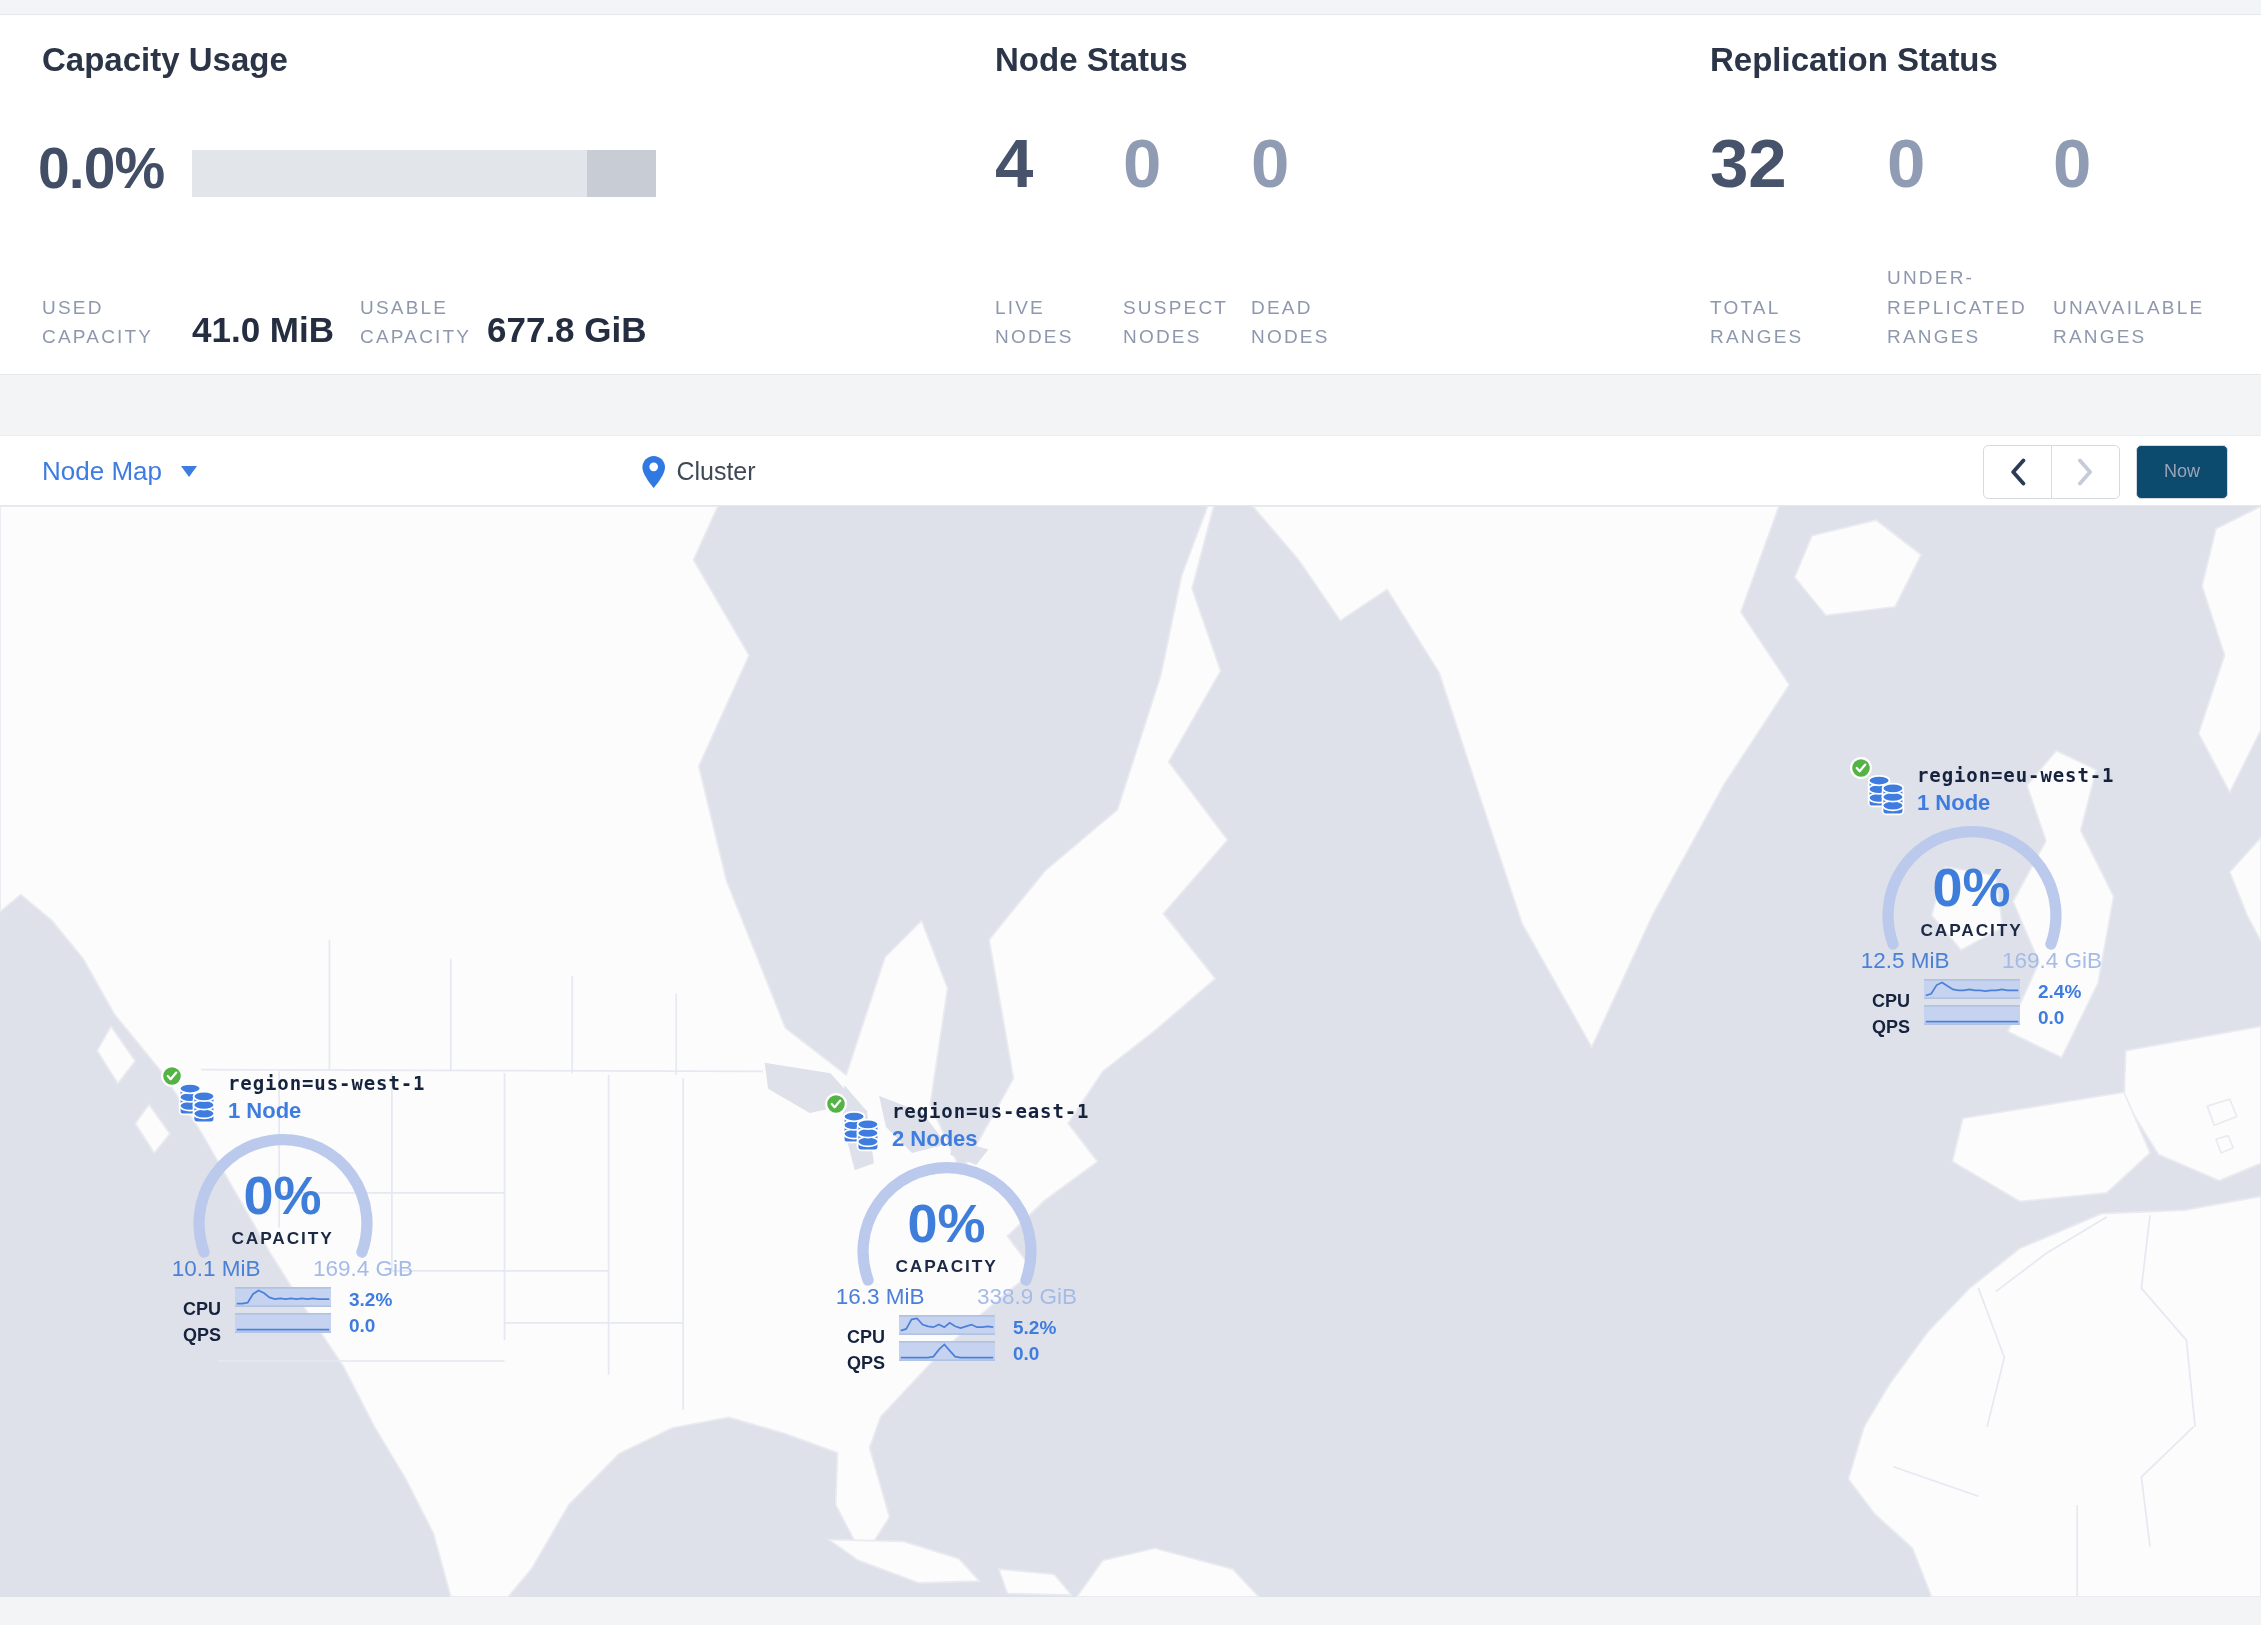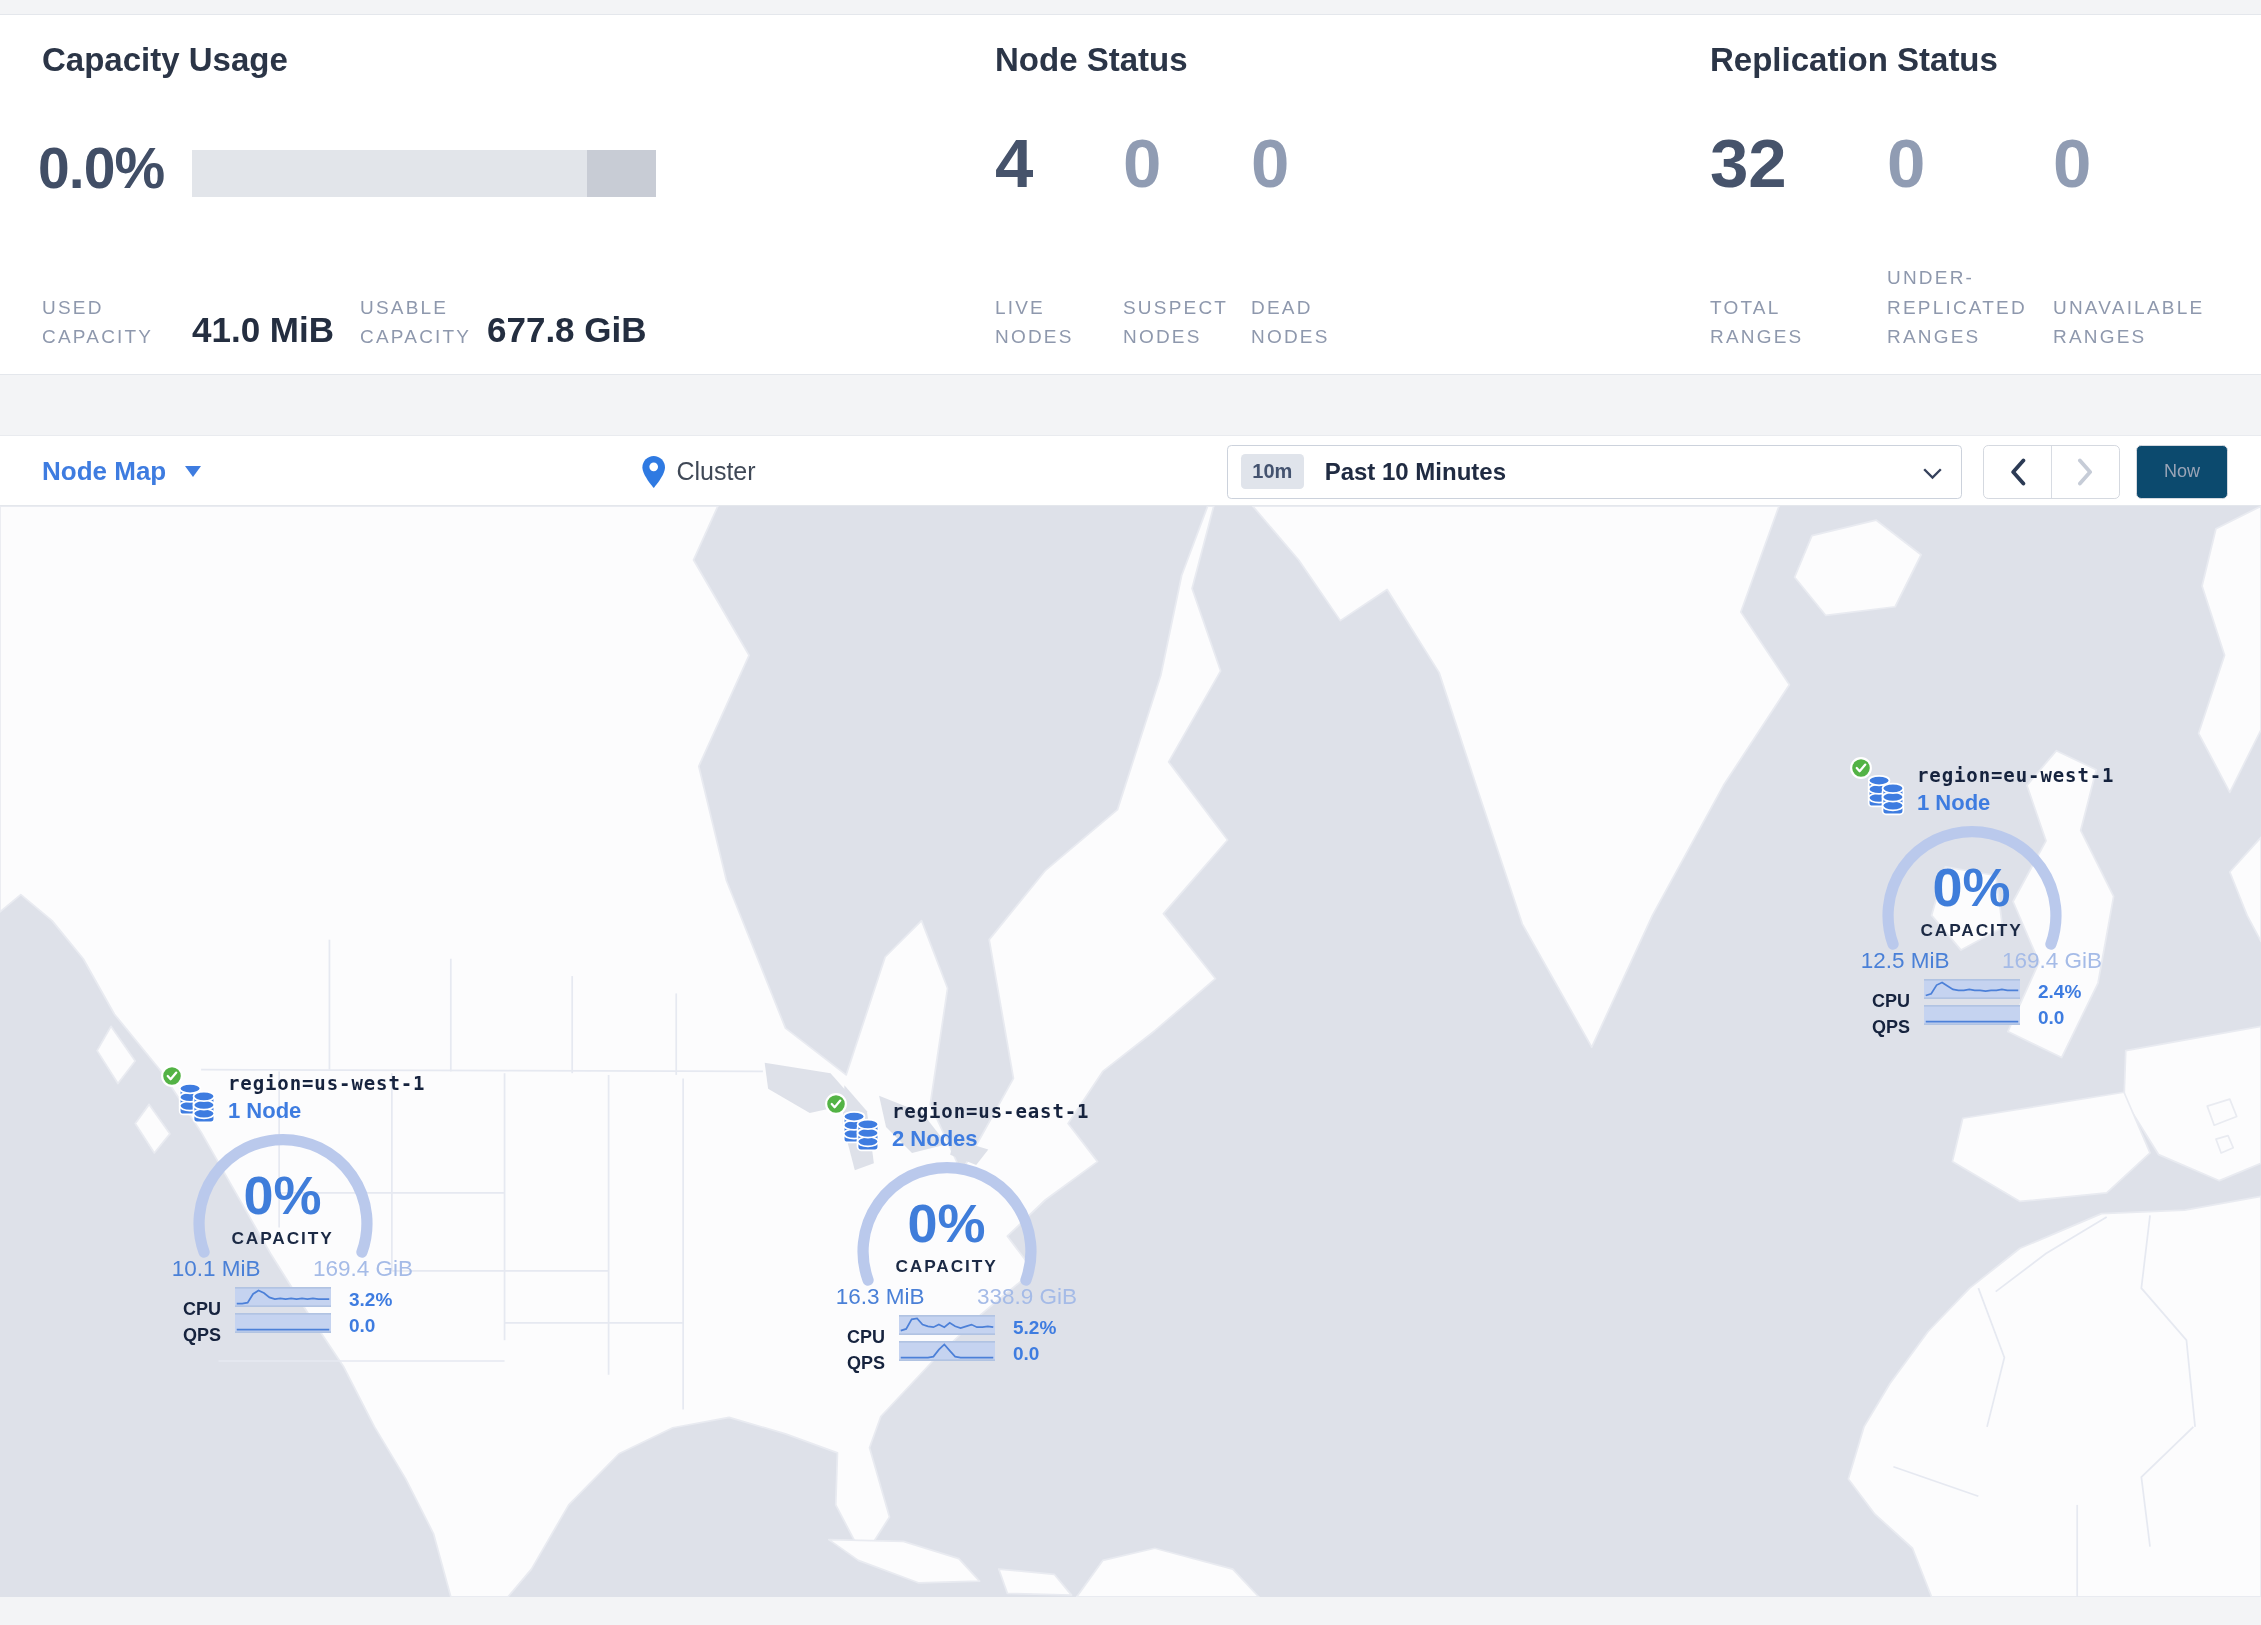--- a/index.html
+++ b/index.html
@@ -47,21 +47,21 @@
   .big-num.dark{color:#46536b;}
   .big-num.light{color:#909cb3;}
   
   .toolbar{
     position:absolute;left:0;top:435px;width:2261px;height:71px;background:#fff;
     border-top:0.9px solid #e9ebef;border-bottom:0.9px solid #e4e7ec;box-sizing:border-box;
   }
   .view-dd{
     position:absolute;left:42px;top:0;height:71px;display:flex;align-items:center;gap:19px;cursor:pointer;
   }
-  .view-dd .label{font-size:26px;color:#3e7ce0;font-weight:700;}
+  .view-dd .label{font-size:26px;color:#3e7ce0;font-weight:400;}
   .caret-down{
     width:0;height:0;border-left:8.7px solid transparent;border-right:8.7px solid transparent;
     border-top:11.3px solid #3e7ce0;
   }
   .breadcrumb{
     position:absolute;left:642px;top:0;height:71px;display:flex;align-items:center;gap:11px;
   }
   .breadcrumb .crumb-label{font-size:25px;color:#3f4856;}
   .time-select{
     position:absolute;left:1227px;top:8.7px;width:735px;height:54px;box-sizing:border-box;
@@ -195,27 +195,20 @@
   </div>
 
   <div class="breadcrumb">
     <svg width="23.4" height="32" viewBox="0 0 24 34">
       <path d="M12,0C5.4,0,0,5.4,0,12c0,8.6,12,22,12,22s12-13.4,12-22C24,5.4,18.6,0,12,0z" fill="#2f7ae2"></path>
       <circle cx="12" cy="11.5" r="4.6" fill="#ffffff"></circle>
     </svg>
     <span class="crumb-label">Cluster</span>
   </div>
 
-  <div class="time-select">
-    <span class="time-badge">10m</span>
-    <span class="time-label">Past 10 Minutes</span>
-    <svg class="time-chevron" width="19" height="12" viewBox="0 0 16 10">
-      <polyline points="1,1 8,8 15,1" stroke="#36415c" stroke-width="2" fill="none"></polyline>
-    </svg>
-  </div>
 
   <div class="range-arrows">
     <div class="arrow-cell">
       <svg width="17.3" height="28" viewBox="0 0 13 22">
         <polyline points="11,2 3,11 11,20" stroke="#2c3b55" stroke-width="3" fill="none" stroke-linecap="round" stroke-linejoin="round"></polyline>
       </svg>
     </div>
     <div class="arrow-cell">
       <svg width="17.3" height="28" viewBox="0 0 13 22">
         <polyline points="2,2 10,11 2,20" stroke="#c6ccd7" stroke-width="3" fill="none" stroke-linecap="round" stroke-linejoin="round"></polyline>

